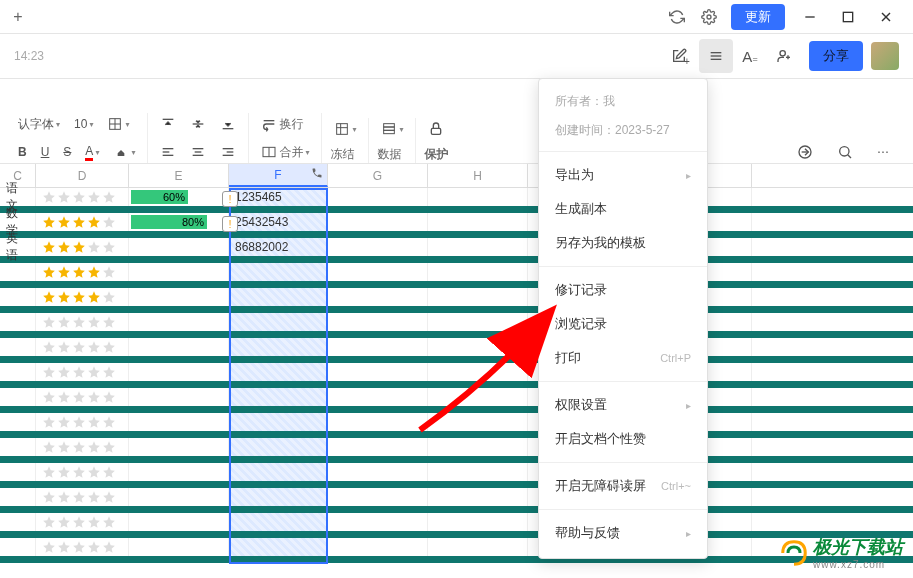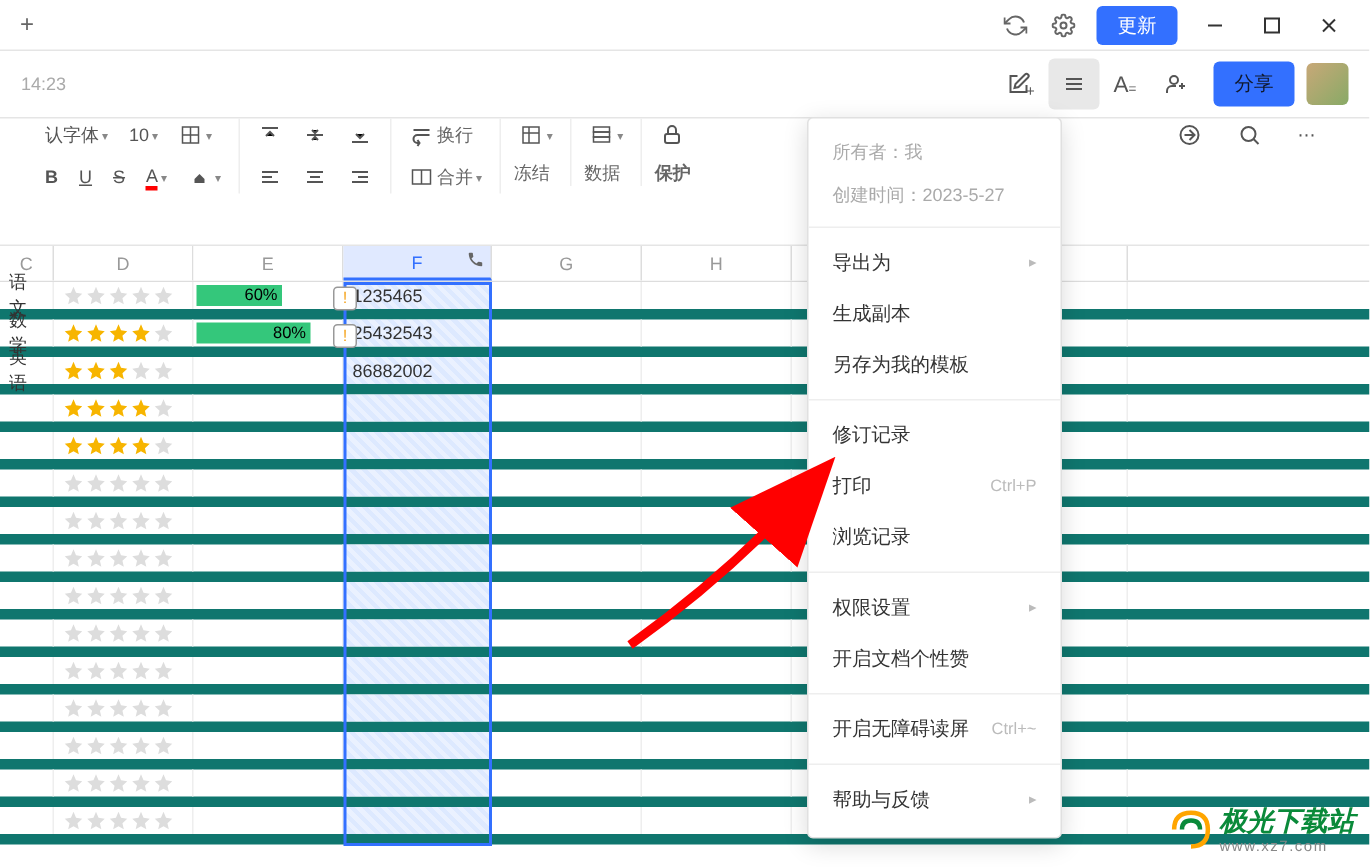--- a/index.html
+++ b/index.html
@@ -16,21 +16,21 @@
 
 .toprow { height: 44px; display: flex; align-items: center; padding: 0 14px; }
 .toprow .time { color: #aaa; font-size: 12px; }
 .toprow .spacer { flex: 1; }
 .toprow .tr-btn { width: 34px; height: 34px; display: flex; align-items: center; justify-content: center; color: #555; border-radius: 4px; }
 .toprow .tr-btn.active { background: #e8e8e8; }
 .toprow .share-btn { background: #3370ff; color: #0f172a; padding: 6px 14px; border-radius: 4px; font-size: 13px; margin: 0 8px; }
 .toprow .avatar { width: 28px; height: 28px; border-radius: 4px; background: linear-gradient(135deg,#c8a878,#88aa66); }
 
 
-.toolbar { height: 86px; border-top: 1px solid #e5e5e5; border-bottom: 1px solid #e5e5e5; display: flex; align-items: flex-start; padding: 0 18px; }
+.toolbar { height: 86px; border-top: 1px solid #e5e5e5; border-bottom: 1px solid #e5e5e5; display: flex; align-items: flex-end; padding: 0 6px; }
 .tb-group { display: flex; flex-direction: column; justify-content: center; padding: 0 8px; border-right: 1px solid #eee; gap: 6px; }
 .tb-group.noborder { border-right: none; font-weight: bold; }
 .tb-row { display: flex; align-items: center; gap: 6px; }
 .tb-item { display: flex; align-items: center; gap: 2px; color: #555; min-height: 22px; padding: 2px 4px; }
 .tb-item .caret { font-size: 8px; color: #888; }
 .tb-label { font-size: 12px; color: #666; }
 .tb-icon svg, .tr-btn svg, .win-ctrl svg { width: 16px; height: 16px; }
 .tb-item svg { width: 16px; height: 16px; }
 .right-tools { margin-left: auto; display: flex; align-items: center; gap: 16px; padding: 0 14px; }
 
@@ -776,25 +776,25 @@
       <span>生成副本</span>
     </div>
   <div class="mi">
       <span>另存为我的模板</span>
     </div>
   <div class="divider"></div>
   <div class="mi">
       <span>修订记录</span>
     </div>
   <div class="mi">
+      <span>浏览记录</span>
+    </div>
+  <div class="mi">
       <span>打印</span>
       <span class="shortcut">Ctrl+P</span>
-    </div>
-  <div class="mi">
-      <span>浏览记录</span>
     </div>
   <div class="divider"></div>
   <div class="mi">
       <span>权限设置</span>
       <span class="arrow">▸</span>
     </div>
   <div class="mi">
       <span>开启文档个性赞</span>
     </div>
   <div class="divider"></div>

